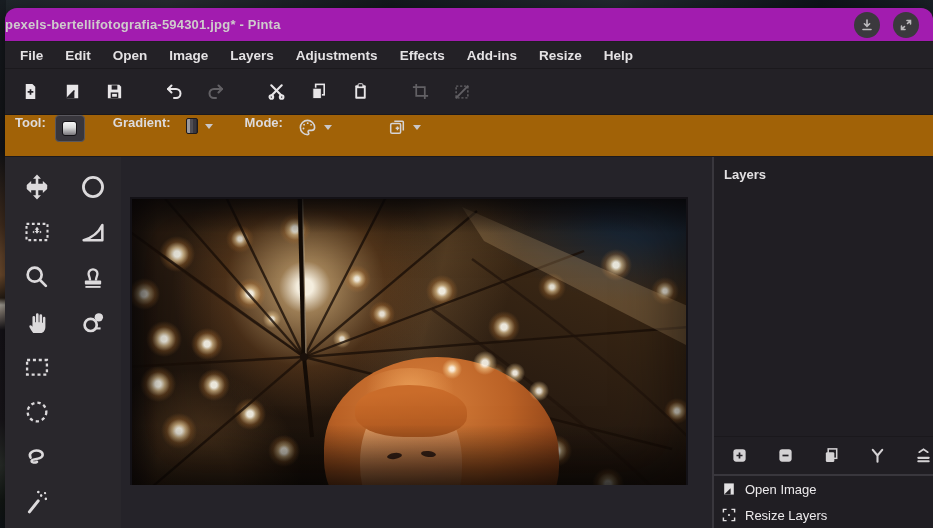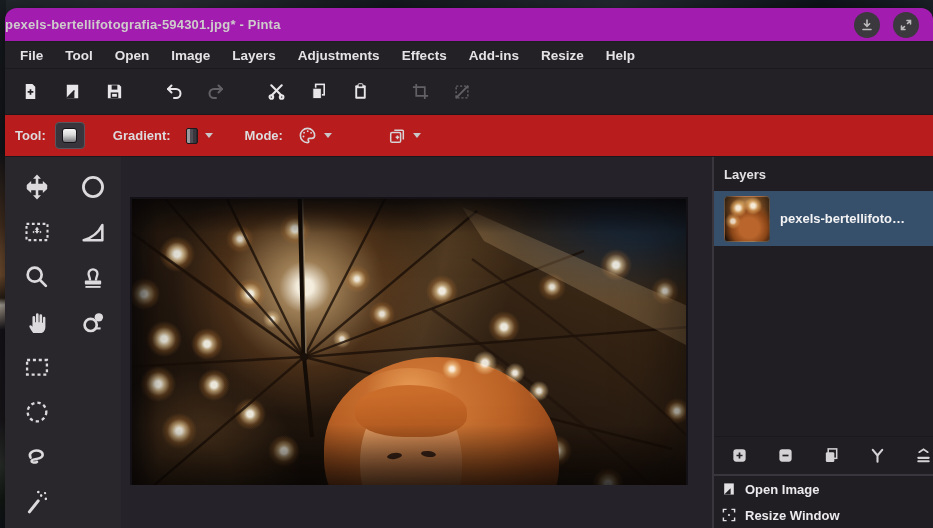--- a/index.html
+++ b/index.html
@@ -26,21 +26,21 @@
   .tb-btn{width:26px;height:26px;border-radius:50%;background:#3b393d;display:flex;align-items:center;justify-content:center;color:#bdbabd;}
   
   .menubar{height:27px; background:#232126; display:flex; align-items:center; padding-left:4px; flex:0 0 auto; border-bottom:1px solid #1b191d;}
   .menu-item{font-size:13.5px; font-weight:700; color:#e4e2e4; padding:3px 10px; margin:4px 1px; border-radius:4px; cursor:default;}
   
   .toolbar{height:46px; background:#232126; display:flex; align-items:center; padding-left:8px; flex:0 0 auto; border-bottom:1px solid #1b191d;}
   .t-btn{width:34px;height:30px;border-radius:4px;display:flex;align-items:center;justify-content:center;color:#e6e4e6;}
   .t-btn.dim{opacity:.32;}
   .gap-s{width:8px;} .gap-l{width:26px;}
   
-  .optionsbar{height:42px; background:#b91c1c; display:flex; align-items:center; padding-left:10px; flex:0 0 auto; border-bottom:1px solid #1b191d;}
+  .optionsbar{height:42px; background:#a16207; display:flex; align-items:flex-start; padding-left:10px; flex:0 0 auto; border-bottom:1px solid #1b191d;}
   .opt-label{font-size:13px; font-weight:700; color:#dddbdd; margin-right:9px;}
   .tool-btn{width:30px;height:27px;border:1px solid #59575d;background:#38363c;border-radius:4px;display:flex;align-items:center;justify-content:center;margin-right:28px;}
   .grad-swatch{width:15px;height:15px;border-radius:3px;border:1px solid #141216;background:linear-gradient(180deg,#f7f7f7 0%,#d9d9d9 45%,#77757a 100%);}
   .dropdown{display:flex;align-items:center;gap:7px;padding:3px 6px;border-radius:4px;margin-right:26px;color:#d6d4d6;}
   .caret{width:0;height:0;border-left:4.5px solid transparent;border-right:4.5px solid transparent;border-top:5px solid #c9c7c9;}
   .grad-type{width:12px;height:16px;border-radius:2px;background:linear-gradient(90deg,#9a989c 0 3px,#504e54 3px 6px,#39373d 6px 9px,#2c2a30 9px 12px);border:1px solid #1c1a1e;}
   
   .content{flex:1; display:flex; min-height:0;}
   .toolbox{width:116px; background:#29272c; padding:10px 0 0 12px; flex:0 0 auto;
     display:grid; grid-template-columns:56px 56px; grid-auto-rows:45px;}
@@ -127,21 +127,21 @@
       radial-gradient(circle at 55% 70%, #b9652c 0 10px, #8a4517 18px, transparent 26px),
       radial-gradient(circle at 50% 30%, rgba(225,165,95,.7) 0 8px, rgba(160,95,40,.5) 16px, transparent 24px),
       linear-gradient(195deg,#3a2715, #1a0f08);}
   .layer-name{font-size:13px;font-weight:700;color:#f4f3f4;white-space:nowrap;overflow:hidden;text-overflow:ellipsis;}
   .panel-spacer{flex:1;}
   .layer-btns{height:38px;border-top:1px solid #1a181c;display:flex;align-items:center;padding-left:14px;gap:24px;flex:0 0 auto;overflow:hidden;}
   .l-btn{width:22px;height:22px;display:flex;align-items:center;justify-content:center;color:#d2d0d2;flex:0 0 auto;}
   .h-divider{height:2px;background:#39373d;flex:0 0 auto;}
   .history-header{height:30px;display:flex;align-items:center;padding-left:10px;font-size:13px;font-weight:700;color:#e3e1e3;flex:0 0 auto;}
   .history-row{height:26px;display:flex;align-items:center;padding-left:6px;gap:7px;flex:0 0 auto;}
-  .history-row .h-label{font-size:13px;font-weight:700;color:#eceaec;}
+  .history-row .h-label{font-size:13px;font-weight:400;color:#eceaec;}
   .h-icon{width:18px;height:18px;display:flex;align-items:center;justify-content:center;color:#e2e0e2;flex:0 0 auto;}
   svg{display:block;}
 </style>
 </head>
 <body>
 
 <div class="left-sliver"></div>
 
 <div class="window">
 
@@ -160,21 +160,21 @@
           <svg width="14" height="14" viewBox="0 0 14 14" fill="none" stroke="currentColor" stroke-width="1.6" stroke-linecap="round">
               <path d="M5.5 8.5 2.5 11.5M2.5 8v3.5H6M8.5 5.5l3-3M8 2.5h3.5V6"></path>
             </svg>
         </span>
       </div>
     </div>
   </div>
 
   <div class="menubar">
     <div class="menu-item">File</div>
-    <div class="menu-item">Tool</div>
+    <div class="menu-item">Edit</div>
     <div class="menu-item">Open</div>
     <div class="menu-item">Image</div>
     <div class="menu-item">Layers</div>
     <div class="menu-item">Adjustments</div>
     <div class="menu-item">Effects</div>
     <div class="menu-item">Add-ins</div>
     <div class="menu-item">Resize</div>
     <div class="menu-item">Help</div>
   </div>
 
@@ -450,24 +450,20 @@
         </div>
         <div class="crown-lights"></div>
         <div class="vignette"></div>
       </div>
     </div>
 
     <div class="v-divider"></div>
 
     <div class="panel">
       <div class="panel-header">Layers</div>
-      <div class="layer-row">
-        <div class="layer-thumb"></div>
-        <div class="layer-name">pexels-bertellifoto…</div>
-      </div>
       <div class="panel-spacer"></div>
       <div class="layer-btns">
         <div class="l-btn">
           <span>
             <svg width="17" height="17" viewBox="0 0 18 18">
                 <rect x="2.5" y="2.5" width="13" height="13" rx="3" fill="#d4d2d4"></rect>
                 <path d="M9 5.8v6.4M5.8 9h6.4" stroke="#232126" stroke-width="1.8"></path>
               </svg>
           </span>
         </div>
@@ -514,17 +510,17 @@
         </span>
         <span class="h-label">Open Image</span>
       </div>
       <div class="history-row">
         <span class="h-icon">
           <svg width="16" height="16" viewBox="0 0 20 20" fill="none" stroke="#e2e0e2" stroke-width="1.8">
               <path d="M3 7V3h4M13 3h4v4M17 13v4h-4M7 17H3v-4"></path>
               <circle cx="10" cy="10" r="1.4" fill="#e2e0e2" stroke="none"></circle>
             </svg>
         </span>
-        <span class="h-label">Resize Window</span>
+        <span class="h-label">Resize Layers</span>
       </div>
     </div>
   </div>
 </div>
 
 </body></html>

